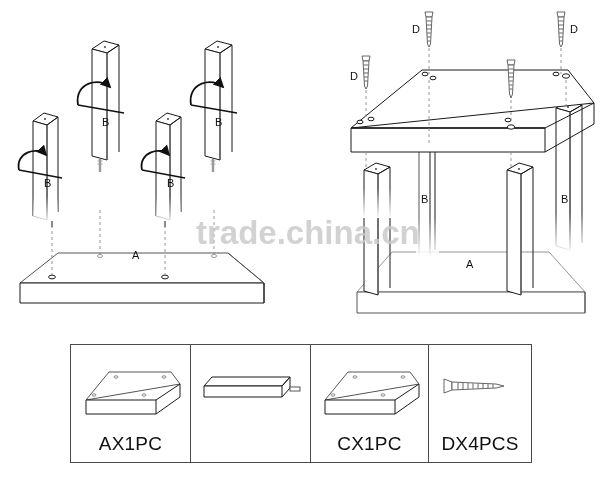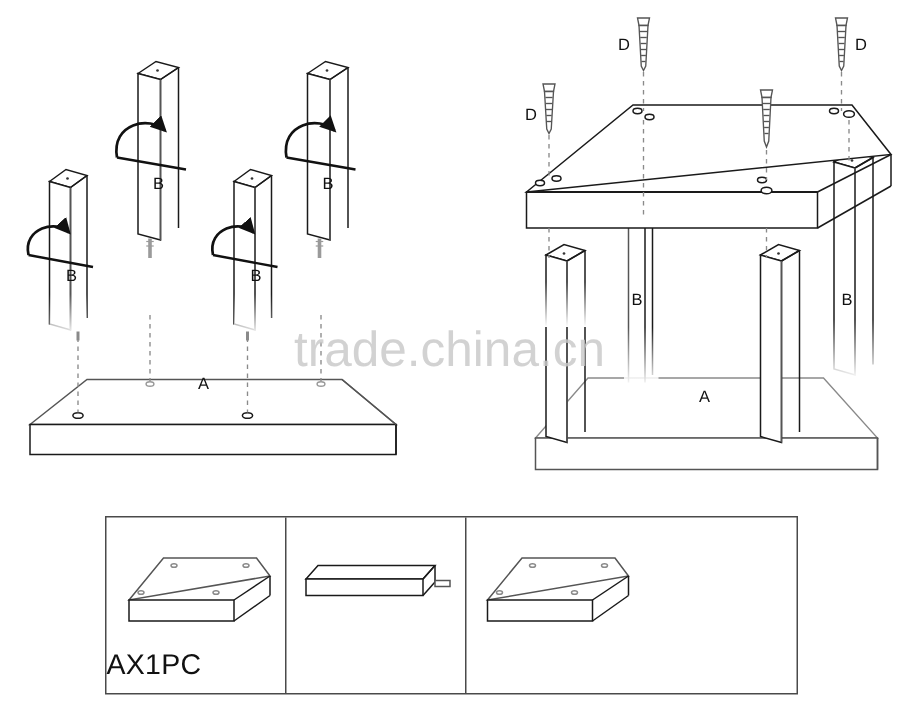--- a/index.html
+++ b/index.html
@@ -15,40 +15,41 @@
     position:absolute;
     left:196px;top:214px;
     font-family:"Liberation Sans", sans-serif;
     font-size:33px;
     letter-spacing:0px;
     color:#c9c9c9;
     opacity:.82;
     white-space:nowrap;
     pointer-events:none;
     user-select:none;
+    font-weight:bold;
   }
 
   
   .parts-box{
     position:absolute;
     left:70px;top:344px;
     width:462px;height:119px;
     border:1px solid #4a4a4a;
     box-sizing:border-box;
     display:flex;
     background:transparent;
   }
   .part-cell{
     flex:1 1 0;
     position:relative;
     border-right:1px solid #4a4a4a;
     box-sizing:border-box;
     display:flex;
     flex-direction:column;
-    align-items:flex-start;
+    align-items:center;
     justify-content:flex-end;
   }
   .part-cell:last-child{border-right:none;}
   .part-cell .art{
     position:absolute;
     left:0;right:0;top:4px;height:74px;
     display:flex;align-items:center;justify-content:center;
   }
   .part-cell .label{
     font-size:19px;
@@ -351,17 +352,37 @@
             <line x1="80" y1="46" x2="104" y2="30" stroke="#1a1a1a"></line>
             <line x1="80" y1="60" x2="104" y2="43" stroke="#1a1a1a"></line>
             <line x1="104" y1="30" x2="104" y2="43" stroke="#1a1a1a"></line>
             <ellipse cx="40" cy="23" rx="2" ry="1.2" stroke="#8a8a8a"></ellipse>
             <ellipse cx="88" cy="23" rx="2" ry="1.2" stroke="#8a8a8a"></ellipse>
             <ellipse cx="18" cy="41" rx="2" ry="1.2" stroke="#8a8a8a"></ellipse>
             <ellipse cx="68" cy="41" rx="2" ry="1.2" stroke="#8a8a8a"></ellipse>
           </g>
         </svg>
       </div>
+      <div class="label">CX1PC</div>
     </div>
 
+    <div class="part-cell cell-w-d">
+      <div class="art">
+        <svg width="92" height="30" viewBox="0 0 92 30">
+          <g fill="#ffffff" stroke="#555" stroke-width="0.9">
+            <path d="M10,8 L10,22 L18,19 L18,11 Z"></path>
+            <path d="M18,11 L62,13 L70,15 L62,17 L18,19 Z"></path>
+            <line x1="24" y1="11.6" x2="24" y2="18.4"></line>
+            <line x1="29" y1="11.9" x2="29" y2="18.1"></line>
+            <line x1="34" y1="12.1" x2="34" y2="17.9"></line>
+            <line x1="39" y1="12.3" x2="39" y2="17.7"></line>
+            <line x1="44" y1="12.5" x2="44" y2="17.5"></line>
+            <line x1="49" y1="12.7" x2="49" y2="17.3"></line>
+            <line x1="54" y1="12.9" x2="54" y2="17.1"></line>
+            <line x1="59" y1="13.1" x2="59" y2="16.9"></line>
+          </g>
+        </svg>
+      </div>
+      <div class="label">DX4PCS</div>
+    </div>
 
   </div>
 </div>
 
 </body></html>

